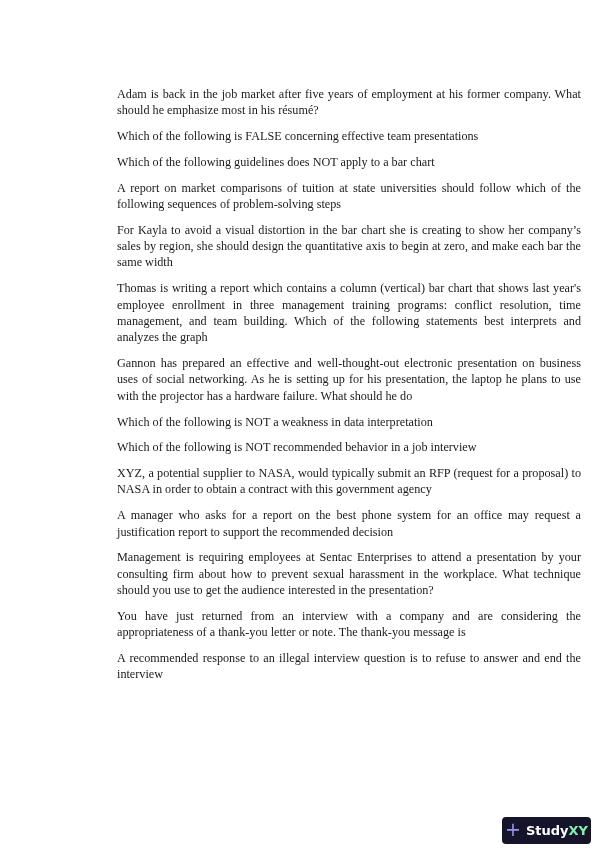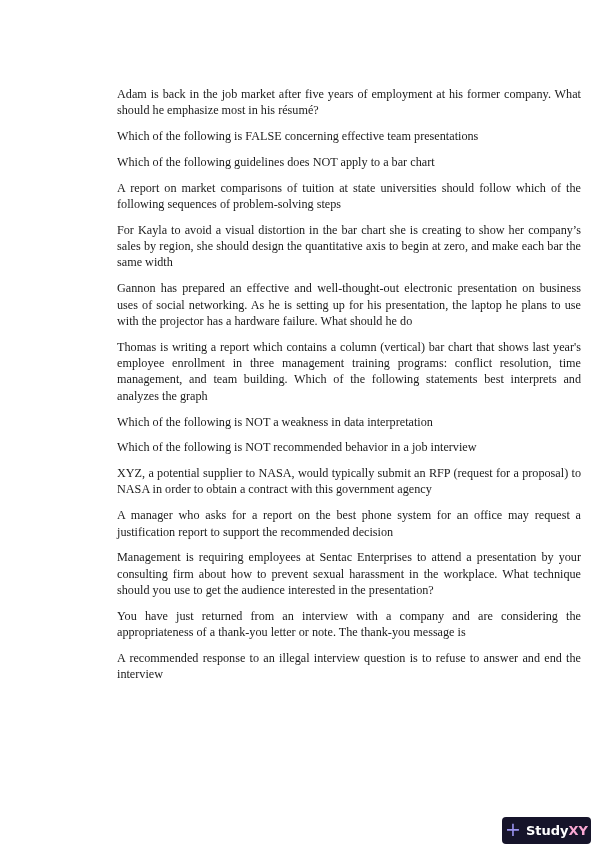--- a/index.html
+++ b/index.html
@@ -46,34 +46,34 @@
       color: #ffffff;
     }
     .badge .plus {
       color: #9b93f0;
       font-size: 19px;
       font-weight: normal;
       line-height: 1;
       margin-top: -2px;
     }
     .badge .xy {
-      color: #f9a8d4;
+      color: #86efac;
     }
   </style>
 </head>
 <body>
 
 <div class="page">
   <p class="para">Adam is back in the job market after five years of employment at his former company. What should he emphasize most in his résumé?</p>
   <p class="para">Which of the following is FALSE concerning effective team presentations</p>
   <p class="para">Which of the following guidelines does NOT apply to a bar chart</p>
   <p class="para">A report on market comparisons of tuition at state universities should follow which of the following sequences of problem-solving steps</p>
   <p class="para">For Kayla to avoid a visual distortion in the bar chart she is creating to show her company’s sales by region, she should design the quantitative axis to begin at zero, and make each bar the same width</p>
+  <p class="para">Thomas is writing a report which contains a column (vertical) bar chart that shows last year's employee enrollment in three management training programs: conflict resolution, time management, and team building. Which of the following statements best interprets and analyzes the graph</p>
   <p class="para">Gannon has prepared an effective and well-thought-out electronic presentation on business uses of social networking. As he is setting up for his presentation, the laptop he plans to use with the projector has a hardware failure. What should he do</p>
-  <p class="para">Thomas is writing a report which contains a column (vertical) bar chart that shows last year's employee enrollment in three management training programs: conflict resolution, time management, and team building. Which of the following statements best interprets and analyzes the graph</p>
   <p class="para">Which of the following is NOT a weakness in data interpretation</p>
   <p class="para">Which of the following is NOT recommended behavior in a job interview</p>
   <p class="para">XYZ, a potential supplier to NASA, would typically submit an RFP (request for a proposal) to NASA in order to obtain a contract with this government agency</p>
   <p class="para">A manager who asks for a report on the best phone system for an office may request a justification report to support the recommended decision</p>
   <p class="para">Management is requiring employees at Sentac Enterprises to attend a presentation by your consulting firm about how to prevent sexual harassment in the workplace. What technique should you use to get the audience interested in the presentation?</p>
   <p class="para">You have just returned from an interview with a company and are considering the appropriateness of a thank-you letter or note. The thank-you message is</p>
   <p class="para">A recommended response to an illegal interview question is to refuse to answer and end the interview</p>
 </div>
 
 <div class="badge">

